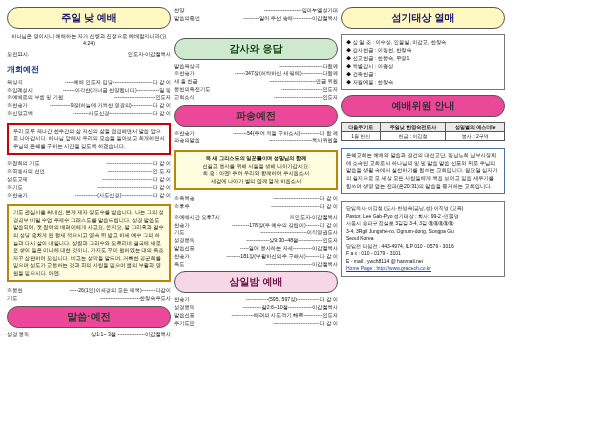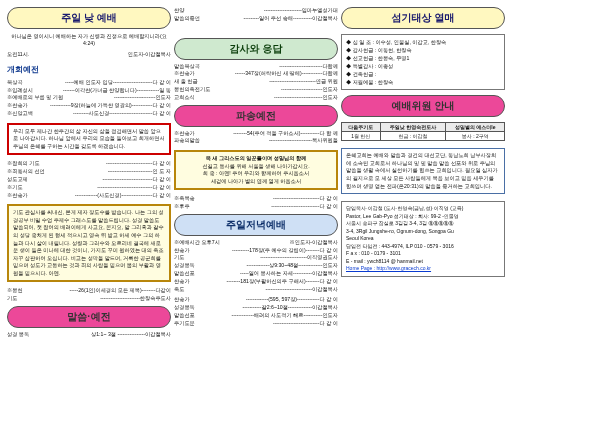--- a/index.html
+++ b/index.html
@@ -323,21 +323,20 @@
         <span class="dots">&nbsp;</span>
         <span class="r">---------------------------다 같 이</span>
       </div>
       <div class="row">
         <span class="l">※후주</span>
         <span class="dots">&nbsp;</span>
         <span class="r">----------------------------다 같 이</span>
       </div>
     </div>
 
-    <div class="banner blue">주일저녁예배</div>
 
     <div class="lines">
       <div class="row">
         <span class="l">※예배시간 오후7시</span>
         <span class="dots">&nbsp;</span>
         <span class="r">※인도자-이갑철목사</span>
       </div>
       <div class="row">
         <span class="l">찬송가</span>
         <span class="dots">&nbsp;</span>
@@ -363,20 +362,21 @@
         <span class="dots">&nbsp;</span>
         <span class="r">--------181장(부활하신의주 구해서)--------다 같 이</span>
       </div>
       <div class="row">
         <span class="l">축도</span>
         <span class="dots">&nbsp;</span>
         <span class="r">---------------------------이갑철목사</span>
       </div>
     </div>
 
+    <div class="banner pink">삼일밤 예배</div>
 
     <div class="lines">
       <div class="row">
         <span class="l">찬송가</span>
         <span class="dots">&nbsp;</span>
         <span class="r">-------------(595, 597장)-------------다 같 이</span>
       </div>
       <div class="row">
         <span class="l">성경봉독</span>
         <span class="dots">&nbsp;</span>

